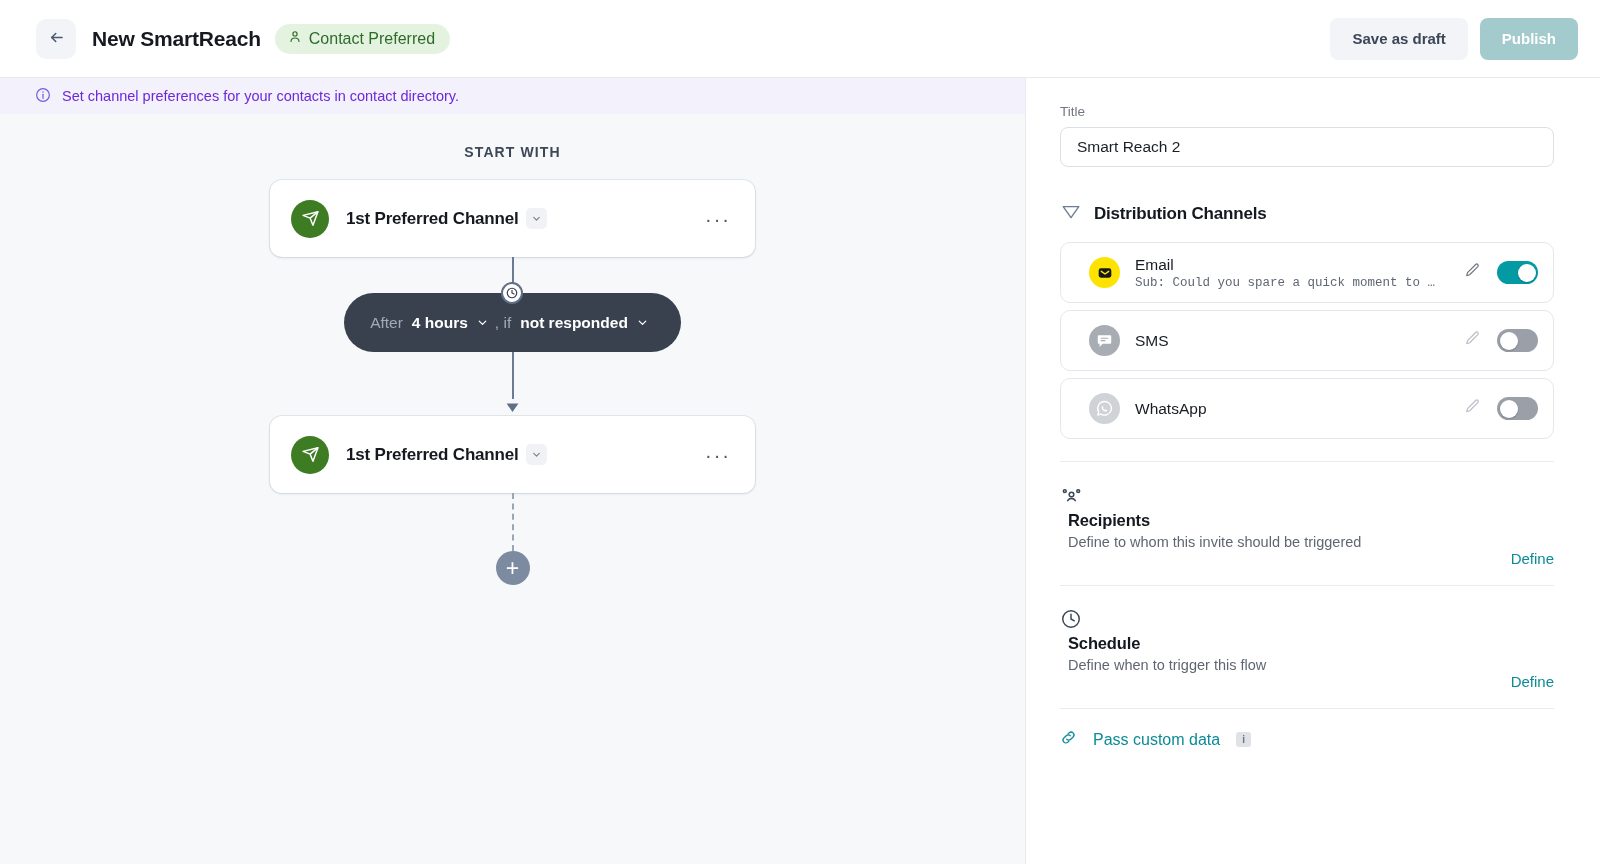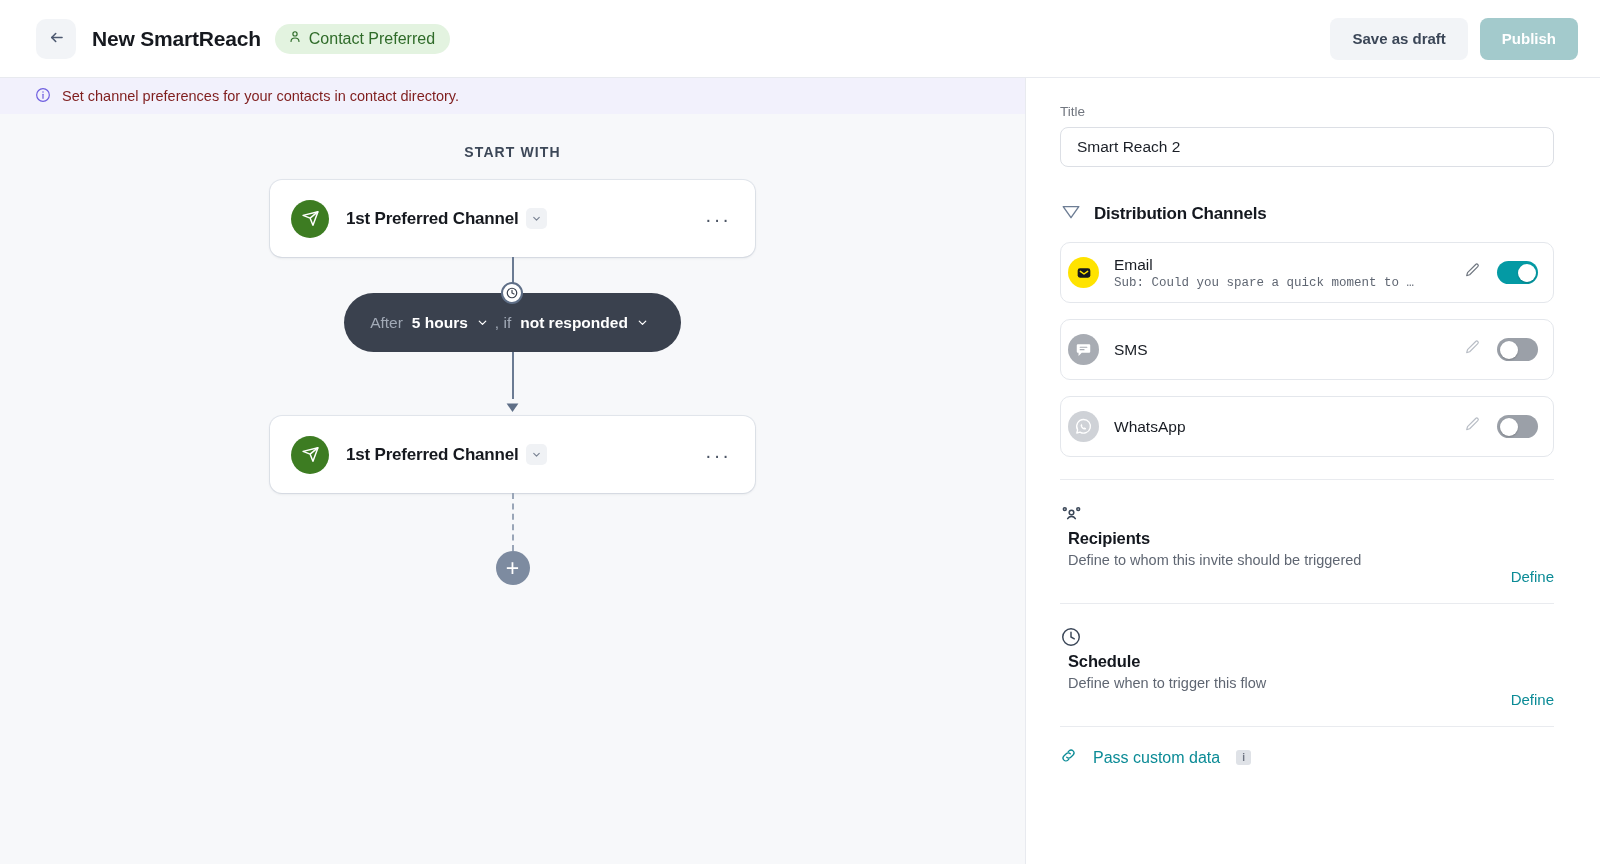--- a/index.html
+++ b/index.html
@@ -57,21 +57,21 @@
     position: relative;
     border-right: 1px solid #e8eaef;
     display: flex; flex-direction: column;
     background: #fbfbfd;
   }
   .info-banner {
     height: 36px; min-height: 36px;
     background: #f2f1fc;
     display: flex; align-items: center;
     padding-left: 35px; gap: 11px;
-    font-size: 14.5px; color: #7f1d1d;
+    font-size: 14.5px; color: #6d28d9;
     position: relative; z-index: 3;
   }
   .canvas {
     flex: 1; position: relative; overflow: hidden;
     background-color: #f7f8fa;
     background-image:
       linear-gradient(to right, #dfe4ea 1px, transparent 1px),
       linear-gradient(to bottom, #dfe4ea 1px, transparent 1px);
     background-size: 19.6px 19.6px, 19.6px 19.6px;
     background-position: 9px 5px, 9px 5px;
@@ -173,21 +173,21 @@
   }
   .section-head {
     display: flex; align-items: center; gap: 12px;
     margin-top: 34px; margin-bottom: 15px;
   }
   .section-title { font-size: 17px; font-weight: 700; color: #14181f; letter-spacing: -0.2px; }
 
   .channel-card {
     border: 1px solid #e4e7ec; border-radius: 10px;
     height: 61px; display: flex; align-items: center;
-    padding: 0 15px 0 7px; margin-bottom: 16px; background: #fff;
+    padding: 0 15px 0 28px; margin-bottom: 7px; background: #fff;
   }
   .chan-icon {
     width: 31px; height: 31px; border-radius: 50%;
     display: flex; align-items: center; justify-content: center; flex: 0 0 auto;
   }
   .chan-icon.email { background: #ffe300; }
   .chan-icon.sms { background: #a8acb3; }
   .chan-icon.wa { background: #cfd2d7; }
   .chan-text { margin-left: 15px; min-width: 0; }
   .chan-name { font-size: 15.5px; color: #181c23; line-height: 1.25; }
@@ -303,21 +303,21 @@
           </div>
 
           <div class="delay-pill">
             <span class="clock-badge">
               <svg width="12" height="12" viewBox="0 0 24 24" fill="none" stroke="#3a414e" stroke-width="2.4" stroke-linecap="round">
                 <circle cx="12" cy="12" r="9.5"></circle>
                   <polyline points="12,6.5 12,12 16,14"></polyline>
               </svg>
             </span>
             <span class="pill-muted">After</span>
-            <span class="pill-strong" style="margin-left:9px">5 hours</span>
+            <span class="pill-strong" style="margin-left:9px">4 hours</span>
             <span class="pill-caret">
               <svg width="13" height="13" viewBox="0 0 24 24" fill="none" stroke="#ffffff" stroke-width="2.3" stroke-linecap="round" stroke-linejoin="round">
                   <polyline points="6,9.5 12,15.5 18,9.5"></polyline>
                 </svg>
             </span>
             <span class="pill-muted">, if</span>
             <span class="pill-strong" style="margin-left:9px">not responded</span>
             <span class="pill-caret">
               <svg width="13" height="13" viewBox="0 0 24 24" fill="none" stroke="#ffffff" stroke-width="2.3" stroke-linecap="round" stroke-linejoin="round">
                   <polyline points="6,9.5 12,15.5 18,9.5"></polyline>

